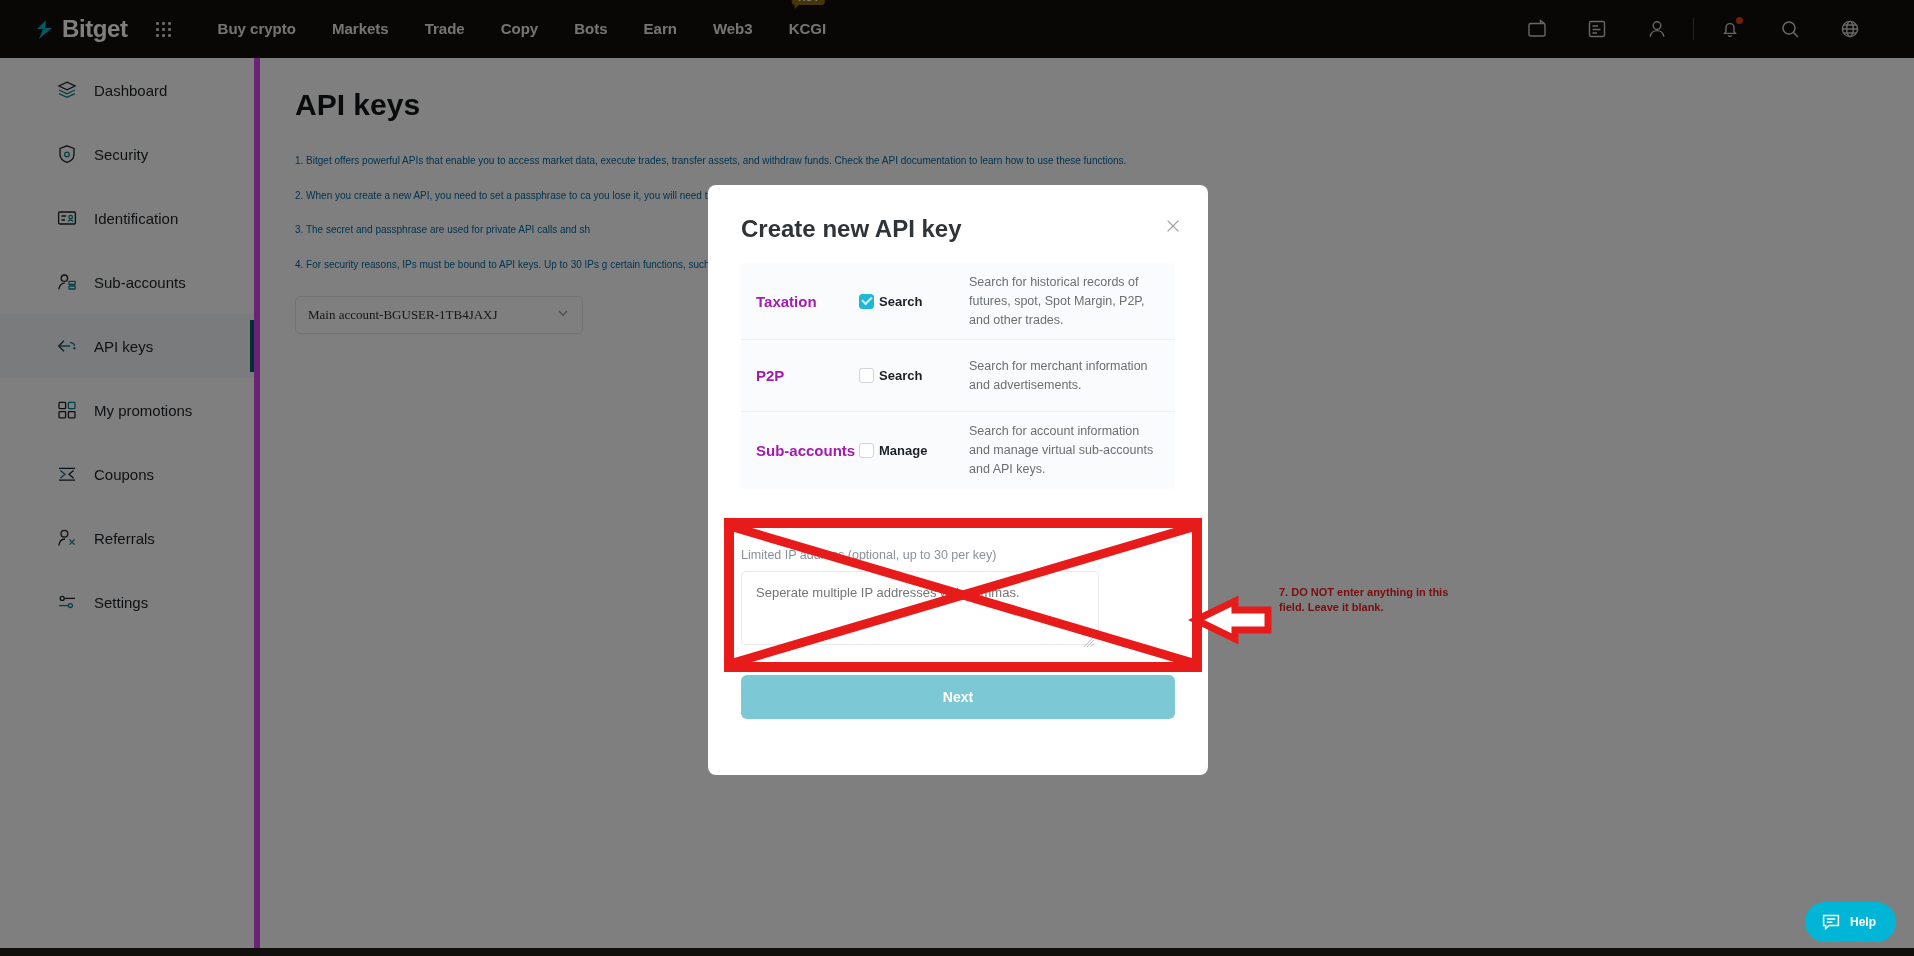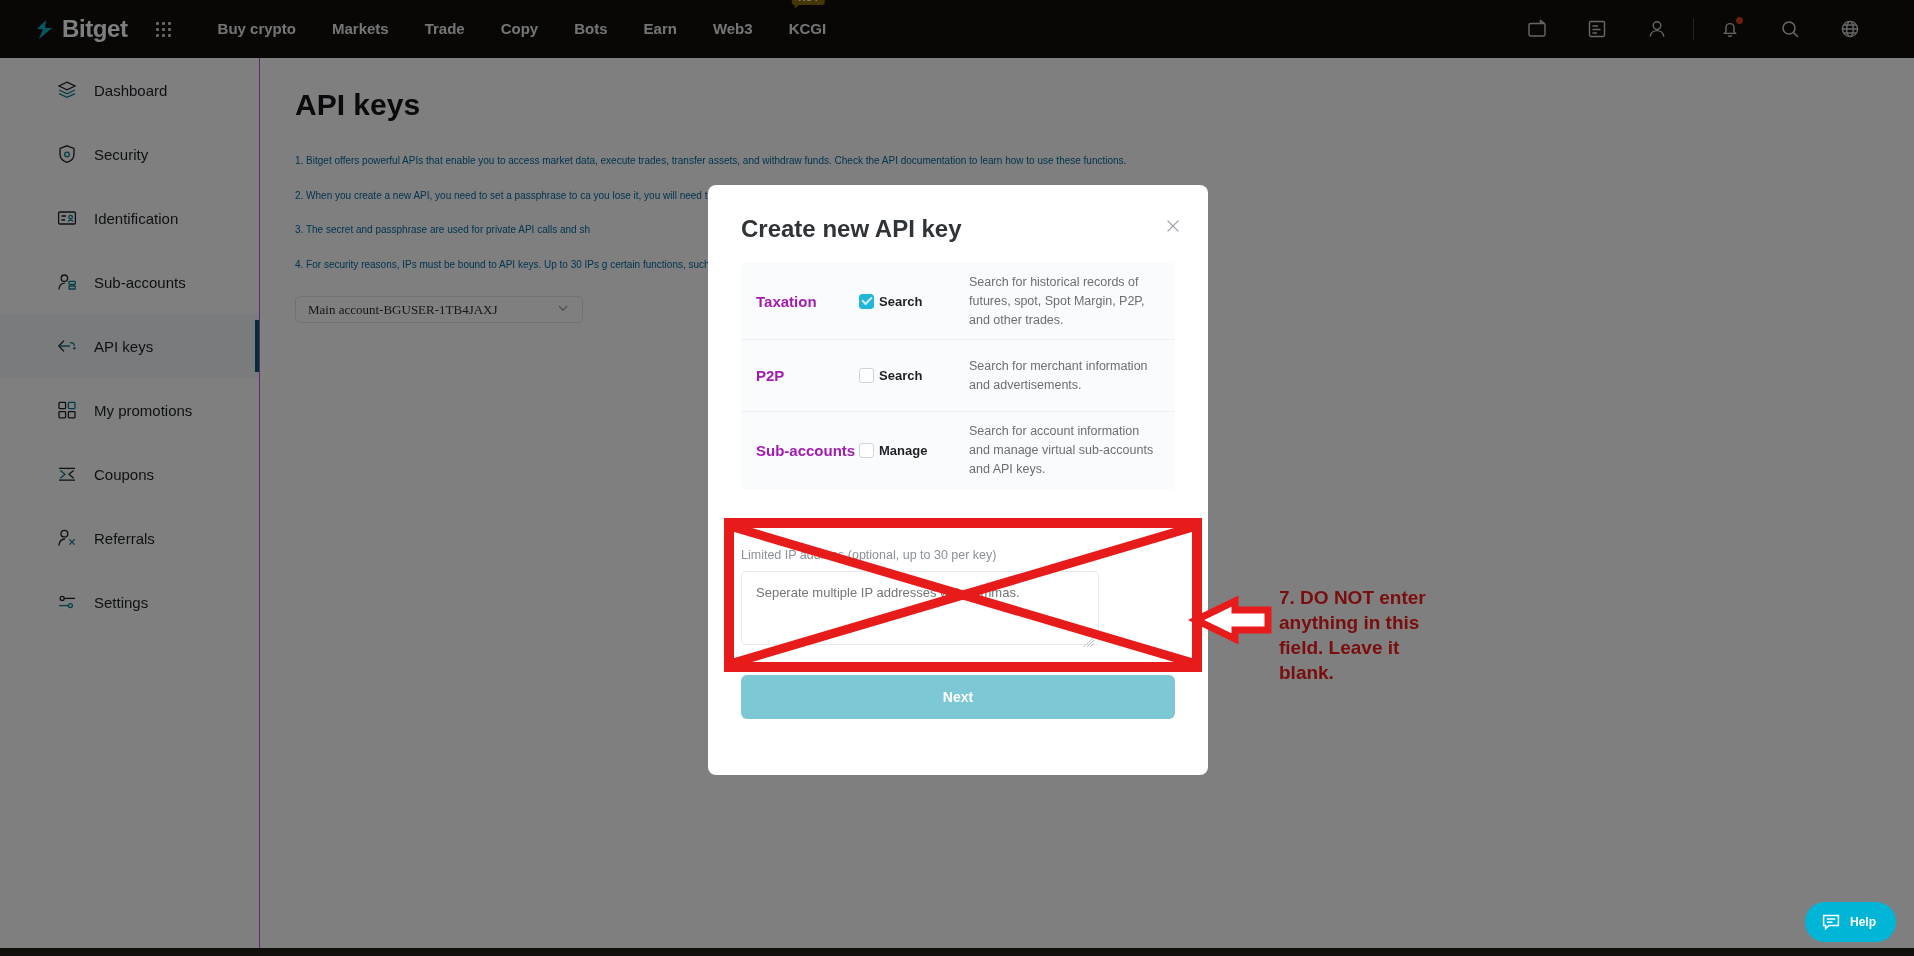--- a/index.html
+++ b/index.html
@@ -52,21 +52,21 @@
     background: #d9410f; border-radius: 50%;
   }
 
   
   .page {
     position: absolute; left: 0; top: 58px; width: 1914px; height: 898px;
     background: #ffffff;
   }
   .sidebar {
     position: absolute; left: 0; top: 0; width: 260px; height: 898px;
-    background: #ffffff; border-right: 1px solid #d946ef;
+    background: #ffffff; border-right: 6px solid #d946ef;
   }
   .side-item {
     position: relative; display: flex; align-items: center; height: 64px;
     padding-left: 56px; cursor: pointer;
   }
   .side-item .s-ico { width: 22px; height: 22px; margin-right: 16px; flex: 0 0 22px; }
   .side-label { font-size: 15px; color: #1b2024; white-space: nowrap; }
   .side-item.active { background: #f5f7f8; }
   .side-item.active::after {
     content: ""; position: absolute; right: 0; top: 6px; bottom: 6px;
@@ -78,21 +78,21 @@
     position: absolute; left: 35px; top: 30px;
     font-size: 30px; font-weight: bold; color: #111518;
   }
   .notes { position: absolute; left: 35px; top: 96px; width: 1560px; }
   .note {
     font-size: 10px; color: #0369a1; line-height: 1.35; margin-bottom: 21px;
     white-space: nowrap;
   }
   .acct-row { position: absolute; left: 35px; top: 238px; right: 46px; height: 40px; }
   .acct-select {
-    position: absolute; left: 0; top: 0; width: 288px; height: 27px;
+    position: absolute; left: 0; top: 0; width: 288px; height: 38px;
     border: 1px solid #e2e4e7; border-radius: 5px; background: #fff;
     display: flex; align-items: center; padding: 0 12px; cursor: pointer;
   }
   .acct-text { font-size: 13px; color: #2b3034; font-family: "Liberation Serif", serif; }
   .acct-chev { margin-left: auto; color: #9aa0a6; }
   .btn-group { position: absolute; right: 0; top: 0; display: flex; }
   .btn {
     height: 38px; border-radius: 5px; display: flex; align-items: center;
     justify-content: center; font-size: 14px; font-weight: bold; cursor: pointer;
     padding: 0 22px; white-space: nowrap;
@@ -167,21 +167,21 @@
   
   .anno-layer {
     position: absolute; left: 0; top: 0; width: 1914px; height: 956px;
     z-index: 120; pointer-events: none;
   }
   .anno-box {
     position: absolute; left: 1268px; top: 578px; width: 200px; height: 68px;
     background: #ffffff; padding: 7px 10px 7px 11px;
   }
   .anno-text {
-    color: #f41d1d; font-size: 19px; font-weight: bold; line-height: 1.32;
+    color: #f41d1d; font-size: 11px; font-weight: bold; line-height: 1.32;
     white-space: pre-line;
   }
 
   
   .help-btn {
     position: absolute; right: 18px; bottom: 14px; height: 40px;
     background: #00b5d6; color: #ffffff; border-radius: 20px;
     display: flex; align-items: center; padding: 0 20px 0 16px;
     font-size: 12px; font-weight: bold; cursor: pointer; z-index: 130;
   }

